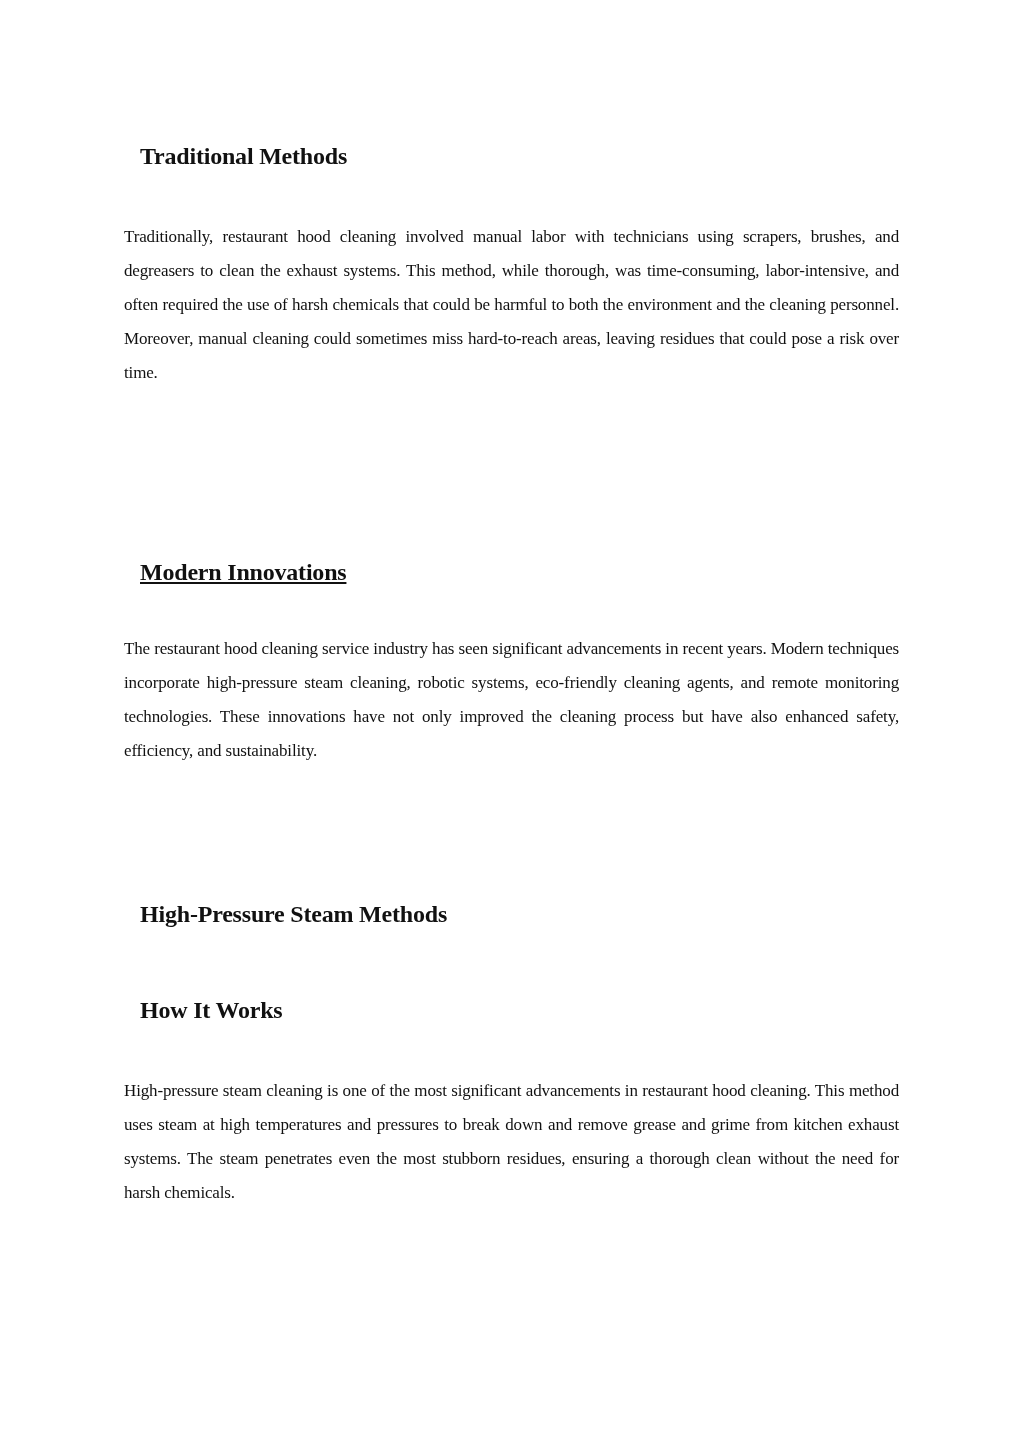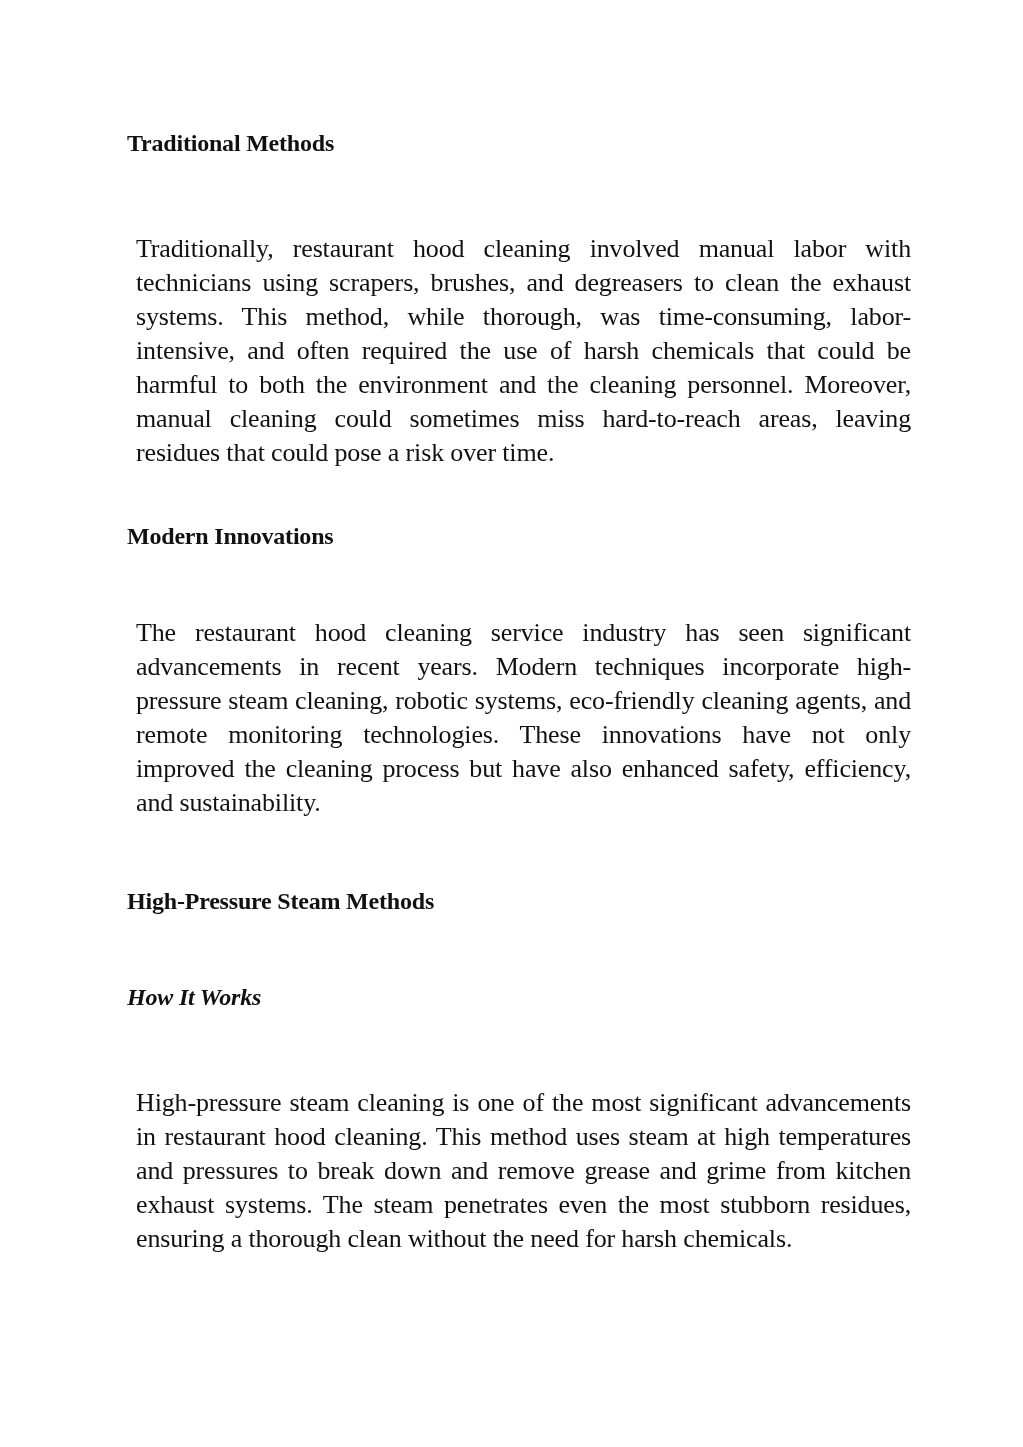--- a/index.html
+++ b/index.html
@@ -17,43 +17,43 @@
     }
     .page {
       position: absolute;
       left: 124px;
       top: 0;
       width: 775px;
     }
     .heading {
       position: absolute;
       left: 0;
-      margin: 3px;
+      margin: 16px;
       font-size: 24px;
       font-weight: bold;
       line-height: 30px;
       white-space: nowrap;
       letter-spacing: -0.2px;
     }
     .para {
       position: absolute;
       left: 0;
       width: 775px;
-      margin: 12px;
-      font-size: 26px;
+      margin: 0;
+      font-size: 17px;
       line-height: 34px;
       text-align: justify;
       letter-spacing: -0.15px;
     }
     #h1 { top: 125px; }
     #p1 { top: 220px; }
-    #h2 { top: 518px; }
-    #p2 { top: 604px; }
+    #h2 { top: 541px; text-decoration: underline; }
+    #p2 { top: 632px; }
     #h3 { top: 883px; }
-    #h4 { top: 979px; font-style: italic; }
+    #h4 { top: 979px; }
     #p3 { top: 1074px; font-family: Liberation Serif, serif; }
   </style>
 </head>
 <body>
 
 <div class="page">
   <h2 id="h1" class="heading">Traditional Methods</h2>
   <p id="p1" class="para">Traditionally, restaurant hood cleaning involved manual labor with technicians using scrapers, brushes, and degreasers to clean the exhaust systems. This method, while thorough, was time-consuming, labor-intensive, and often required the use of harsh chemicals that could be harmful to both the environment and the cleaning personnel. Moreover, manual cleaning could sometimes miss hard-to-reach areas, leaving residues that could pose a risk over time.</p>
 
   <h2 id="h2" class="heading">Modern Innovations</h2>

